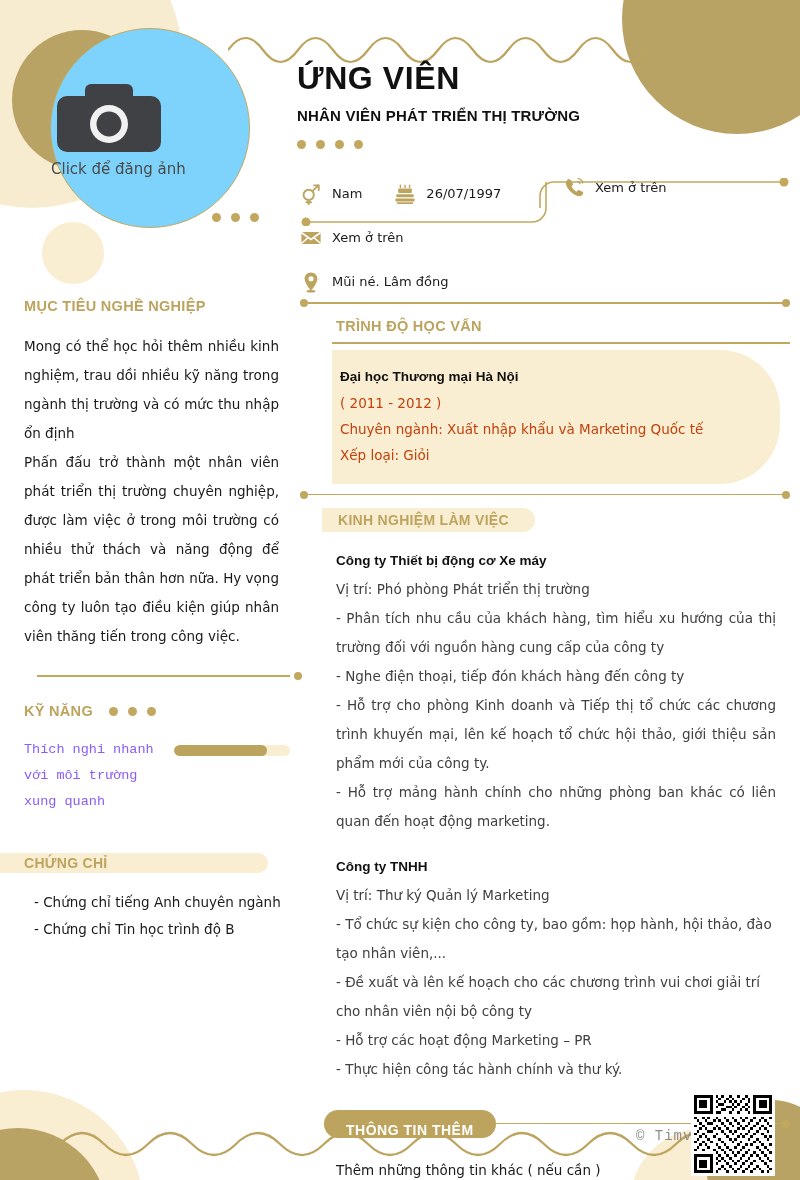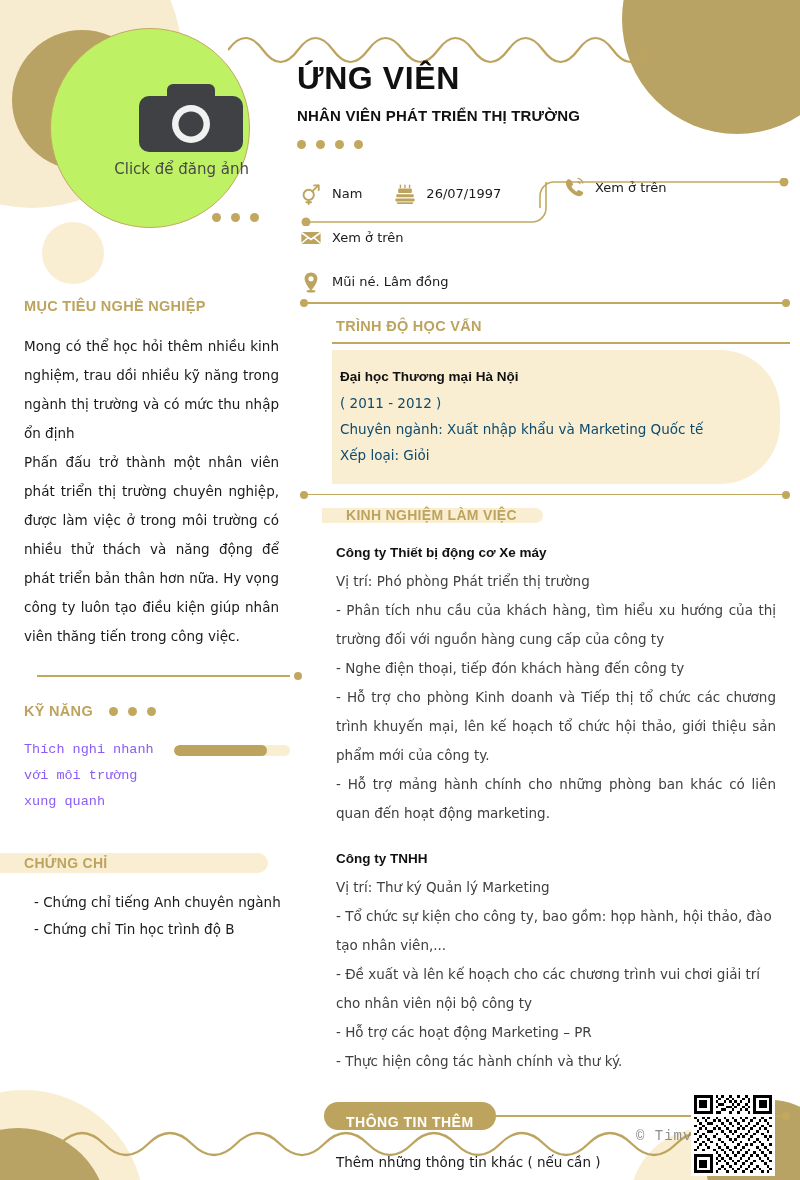--- a/index.html
+++ b/index.html
@@ -53,24 +53,24 @@
     background: #b9a364; border-radius: 50%;
   }
   .wave-top { left: 228px; top: 20px; width: 420px; height: 46px; }
   .wave-bottom { left: 60px; top: 1120px; width: 700px; height: 46px; }
 
   
   .avatar-wrap {
     position: absolute; left: 50px; top: 28px;
     width: 200px; height: 200px;
     border-radius: 50%;
-    background: #bef264;
+    background: #7dd3fc;
     border: 1.5px solid #c2a85f;
     display: flex; flex-direction: column;
-    align-items: flex-end; justify-content: center;
+    align-items: flex-start; justify-content: center;
     cursor: pointer;
   }
   .camera-icon { width: 116px; height: 76px; margin-bottom: 6px; }
   .avatar-label {
     font-size: 15px; color: #494949;
     font-family: "DejaVu Sans", sans-serif;
   }
   .dots-avatar {
     position: absolute; left: 212px; top: 213px;
     display: flex; gap: 10px;
@@ -176,27 +176,27 @@
     letter-spacing: .3px; padding: 10px 0 8px 36px;
   }
   .thin-rule { height: 1.5px; background: #c2a85f; margin-left: 32px; }
 
   .edu-card {
     margin-top: 6px; margin-left: 32px; width: 448px;
     background: #faeed2; border-radius: 0 60px 60px 0;
     padding: 14px 20px 16px 8px;
   }
   .edu-school { font-size: 13.5px; font-weight: bold; color: #111; line-height: 26px; }
-  .edu-line { font-size: 13.5px; color: #0c4a6e; line-height: 26px;
+  .edu-line { font-size: 13.5px; color: #c2410c; line-height: 26px;
               font-family: "DejaVu Sans", sans-serif; }
 
   .pill-head {
     margin-top: 8px; margin-left: 22px;
     display: inline-flex; align-items: center;
-    height: 15px; padding: 0 26px 0 24px;
+    height: 24px; padding: 0 26px 0 16px;
     background: #faeed2; border-radius: 0 16px 16px 0;
   }
   .pill-head b { font-size: 14px; color: #bda45e; letter-spacing: .3px; }
 
   .pill-gold {
     display: inline-flex; align-items: flex-end;
     height: 28px; padding: 0 22px;
     background: #bda45e; border-radius: 18px;
   }
   .pill-gold b { font-size: 14px; color: #ffffff; letter-spacing: .5px; }

